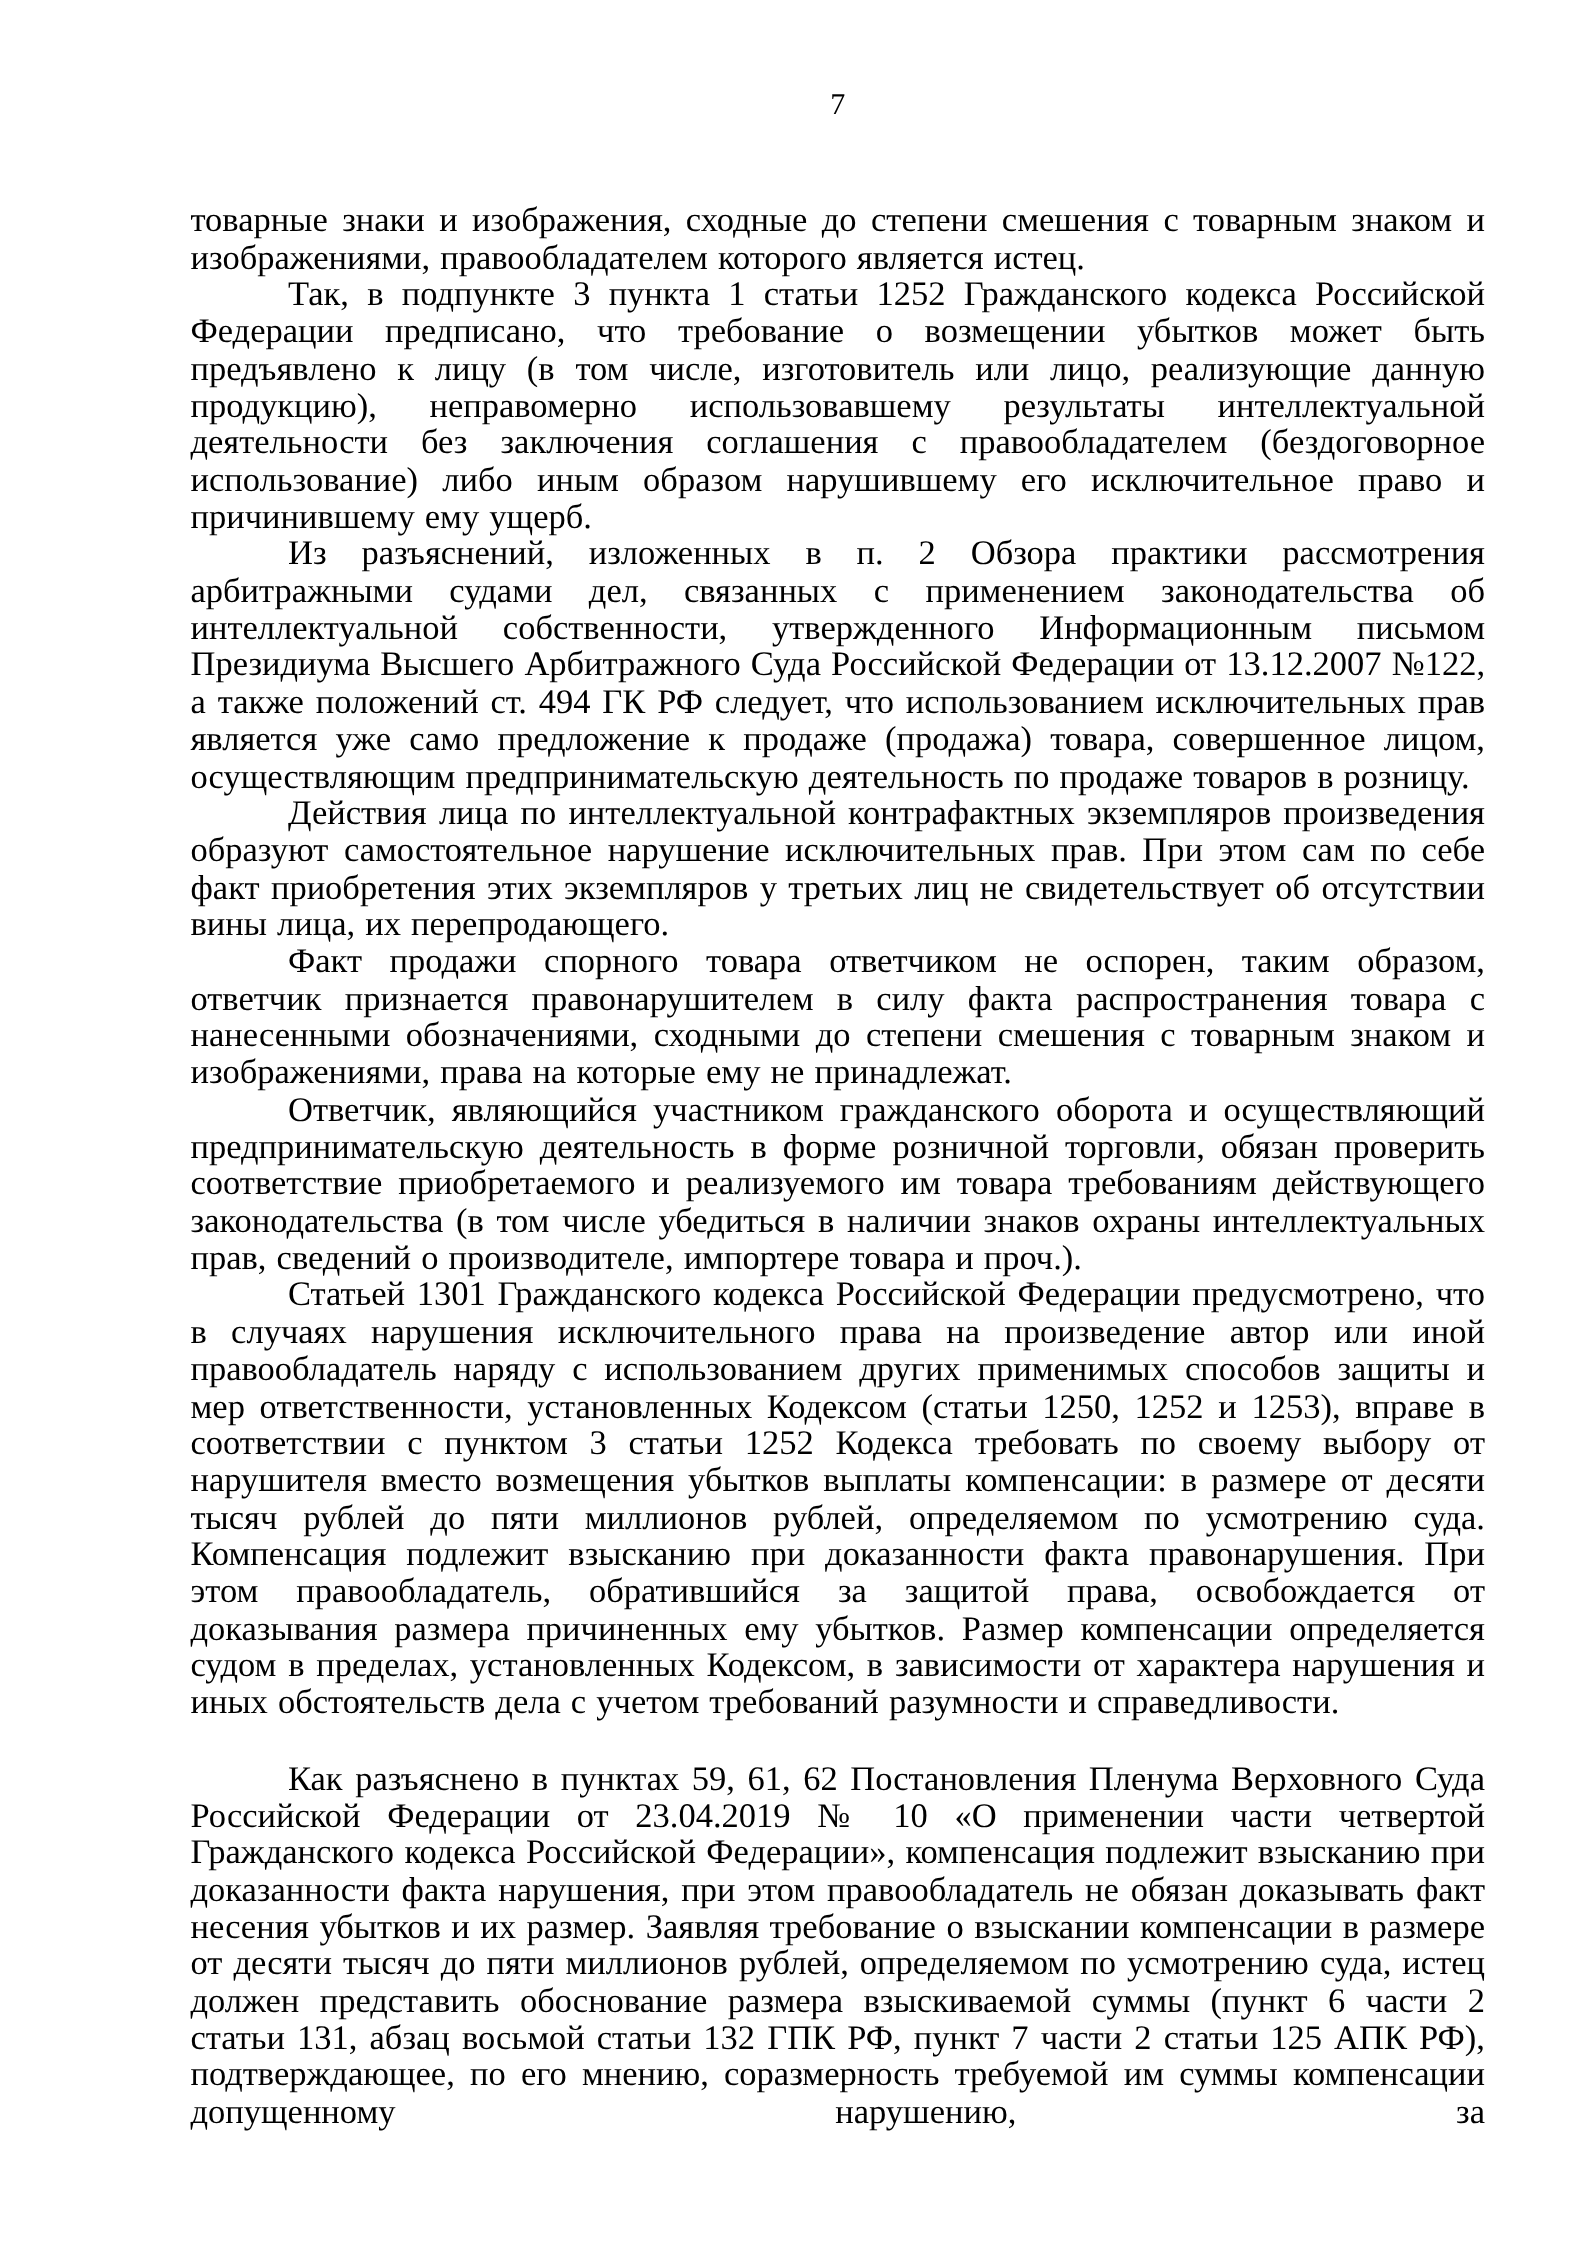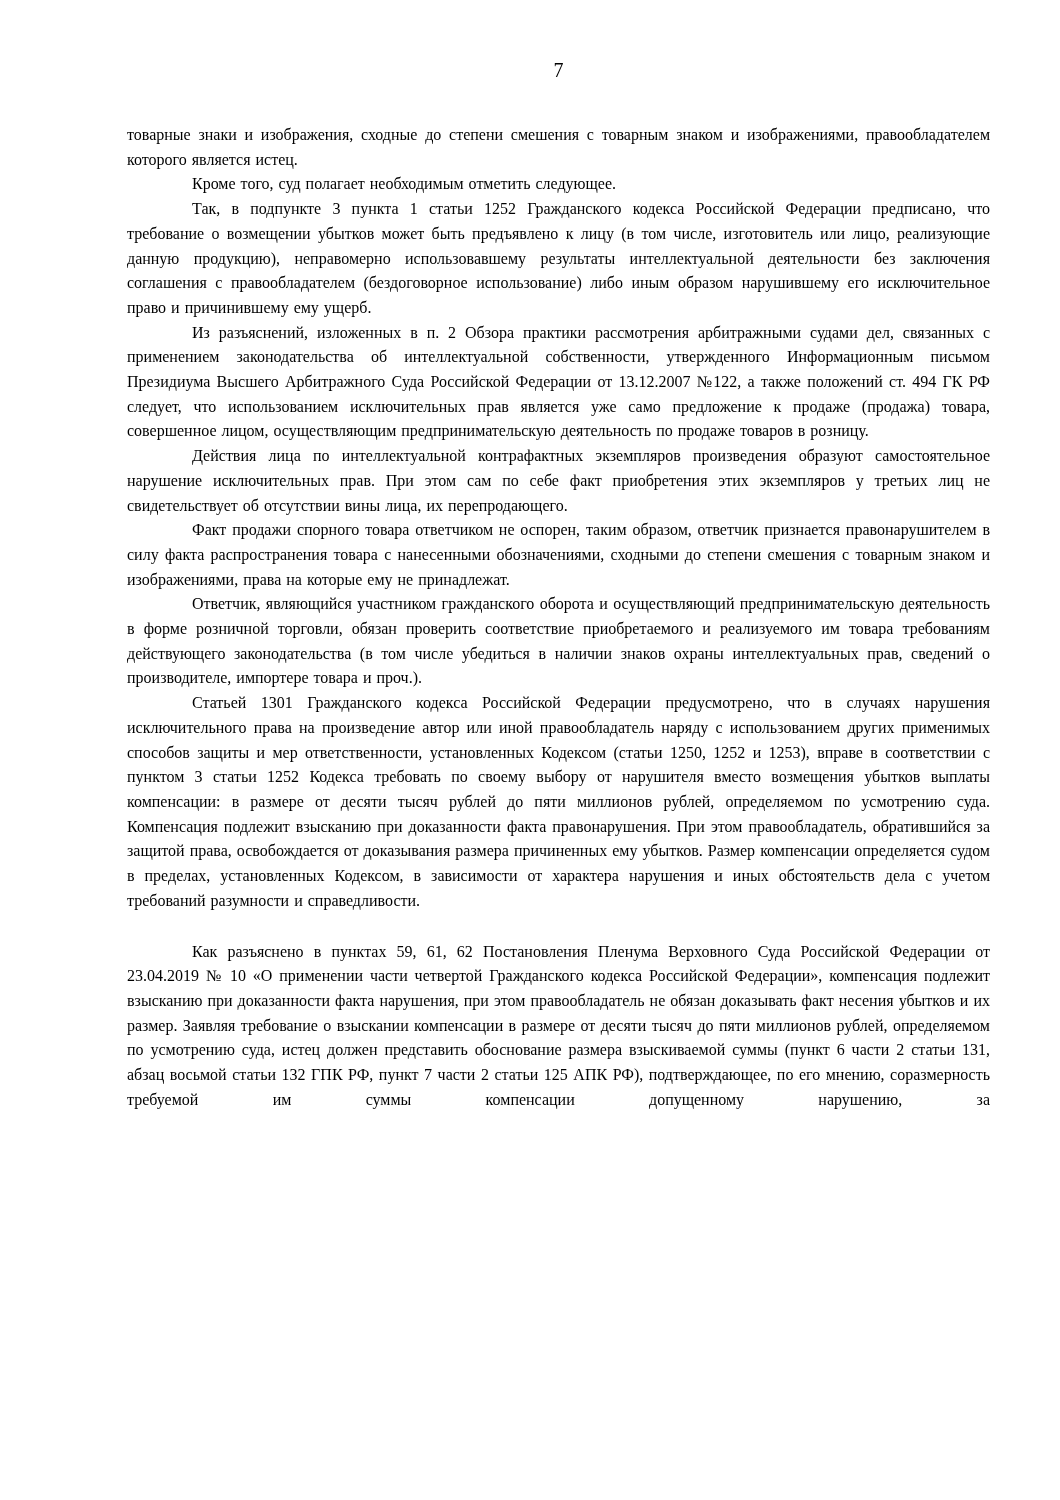--- a/index.html
+++ b/index.html
@@ -20,24 +20,24 @@
     position: absolute;
     top: 58px;
     left: 127px;
     width: 863px;
     text-align: center;
     font-size: 20px;
     line-height: 24px;
   }
   .content {
     position: absolute;
-    top: 123px;
+    top: 135px;
     left: 127px;
     width: 863px;
-    font-size: 16px;
+    font-size: 23px;
     line-height: 24.7px;
     text-align: justify;
     font-family: Liberation Serif, serif;
   }
   .content p {
     margin: 0;
     padding: 0;
     text-indent: 65px;
     text-align: justify;
     word-spacing: 1px;
@@ -51,21 +51,20 @@
   }
 </style>
 </head>
 <body>
 
 <div class="page">
   <div class="page-number">7</div>
 
   <div class="content">
     <p class="no-indent">товарные знаки и изображения, сходные до степени смешения с товарным знаком и изображениями, правообладателем которого является истец.</p>
-    <p>Кроме того, суд полагает необходимым отметить следующее.</p>
     <p>Так, в подпункте 3 пункта 1 статьи 1252 Гражданского кодекса Российской Федерации предписано, что требование о возмещении убытков может быть предъявлено к лицу (в том числе, изготовитель или лицо, реализующие данную продукцию), неправомерно использовавшему результаты интеллектуальной деятельности без заключения соглашения с правообладателем (бездоговорное использование) либо иным образом нарушившему его исключительное право и причинившему ему ущерб.</p>
     <p>Из разъяснений, изложенных в п. 2 Обзора практики рассмотрения арбитражными судами дел, связанных с применением законодательства об интеллектуальной собственности, утвержденного Информационным письмом Президиума Высшего Арбитражного Суда Российской Федерации от 13.12.2007 №122, а также положений ст. 494 ГК РФ следует, что использованием исключительных прав является уже само предложение к продаже (продажа) товара, совершенное лицом, осуществляющим предпринимательскую деятельность по продаже товаров в розницу.</p>
     <p>Действия лица по интеллектуальной контрафактных экземпляров произведения образуют самостоятельное нарушение исключительных прав. При этом сам по себе факт приобретения этих экземпляров у третьих лиц не свидетельствует об отсутствии вины лица, их перепродающего.</p>
     <p>Факт продажи спорного товара ответчиком не оспорен, таким образом, ответчик признается правонарушителем в силу факта распространения товара с нанесенными обозначениями, сходными до степени смешения с товарным знаком и изображениями, права на которые ему не принадлежат.</p>
     <p>Ответчик, являющийся участником гражданского оборота и осуществляющий предпринимательскую деятельность в форме розничной торговли, обязан проверить соответствие приобретаемого и реализуемого им товара требованиям действующего законодательства (в том числе убедиться в наличии знаков охраны интеллектуальных прав, сведений о производителе, импортере товара и проч.).</p>
     <p>Статьей 1301 Гражданского кодекса Российской Федерации предусмотрено, что в случаях нарушения исключительного права на произведение автор или иной правообладатель наряду с использованием других применимых способов защиты и мер ответственности, установленных Кодексом (статьи 1250, 1252 и 1253), вправе в соответствии с пунктом 3 статьи 1252 Кодекса требовать по своему выбору от нарушителя вместо возмещения убытков выплаты компенсации: в размере от десяти тысяч рублей до пяти миллионов рублей, определяемом по усмотрению суда. Компенсация подлежит взысканию при доказанности факта правонарушения. При этом правообладатель, обратившийся за защитой права, освобождается от доказывания размера причиненных ему убытков. Размер компенсации определяется судом в пределах, установленных Кодексом, в зависимости от характера нарушения и иных обстоятельств дела с учетом требований разумности и справедливости.</p>
     <p class="justify-last">Как разъяснено в пунктах 59, 61, 62 Постановления Пленума Верховного Суда Российской Федерации от 23.04.2019 № 10 «О применении части четвертой Гражданского кодекса Российской Федерации», компенсация подлежит взысканию при доказанности факта нарушения, при этом правообладатель не обязан доказывать факт несения убытков и их размер. Заявляя требование о взыскании компенсации в размере от десяти тысяч до пяти миллионов рублей, определяемом по усмотрению суда, истец должен представить обоснование размера взыскиваемой суммы (пункт 6 части 2 статьи 131, абзац восьмой статьи 132 ГПК РФ, пункт 7 части 2 статьи 125 АПК РФ), подтверждающее, по его мнению, соразмерность требуемой им суммы компенсации допущенному нарушению, за</p>
   </div>
 </div>
 

